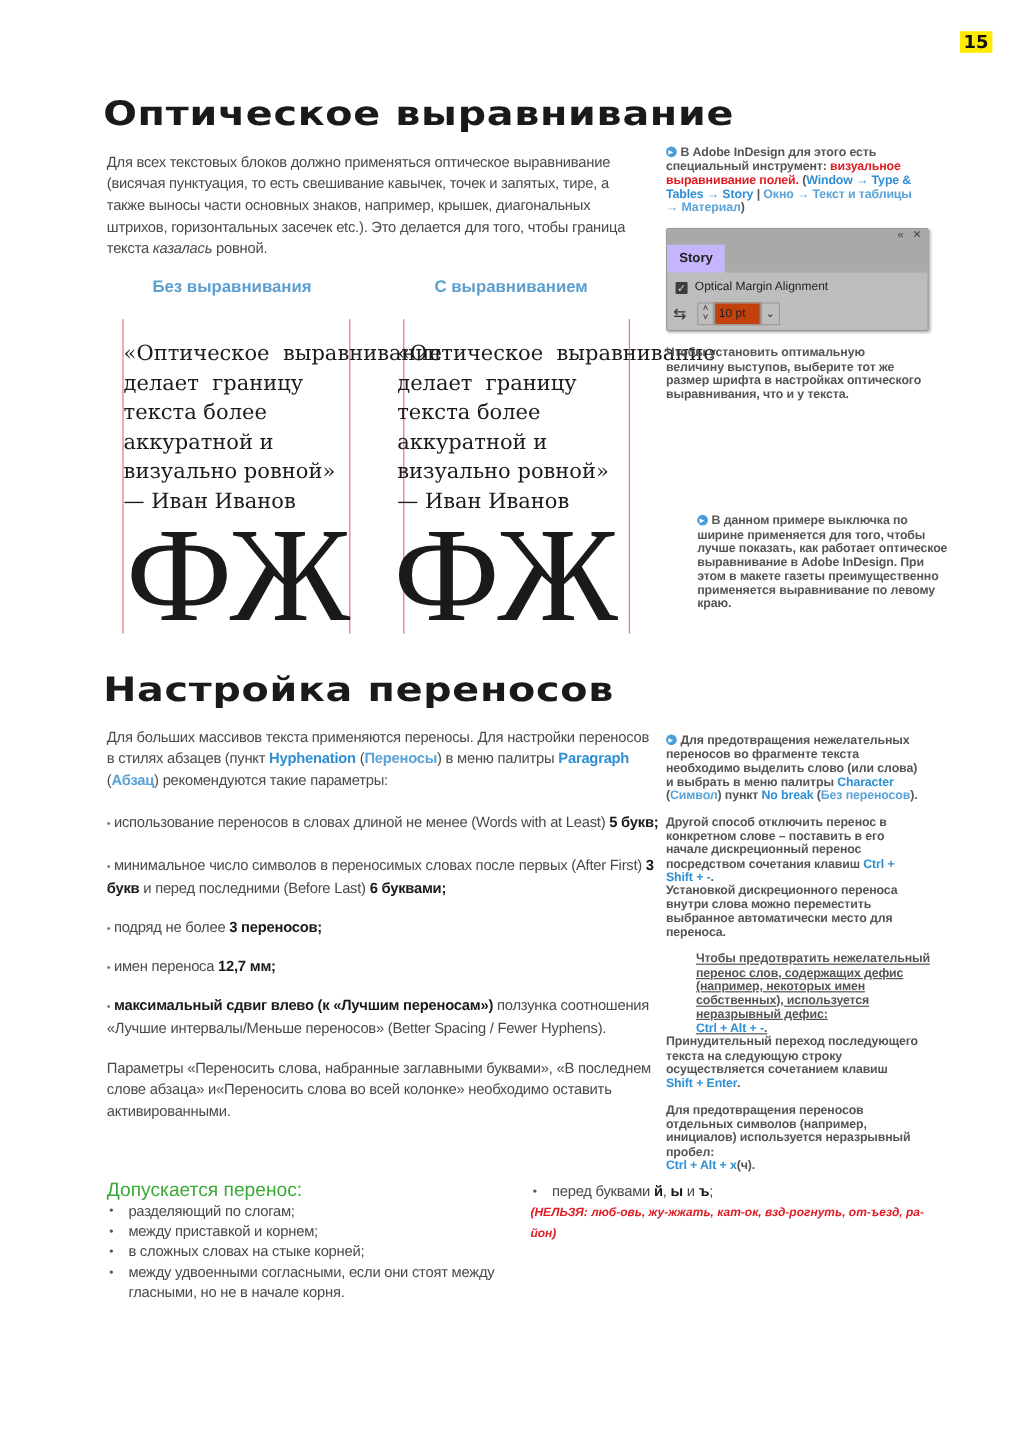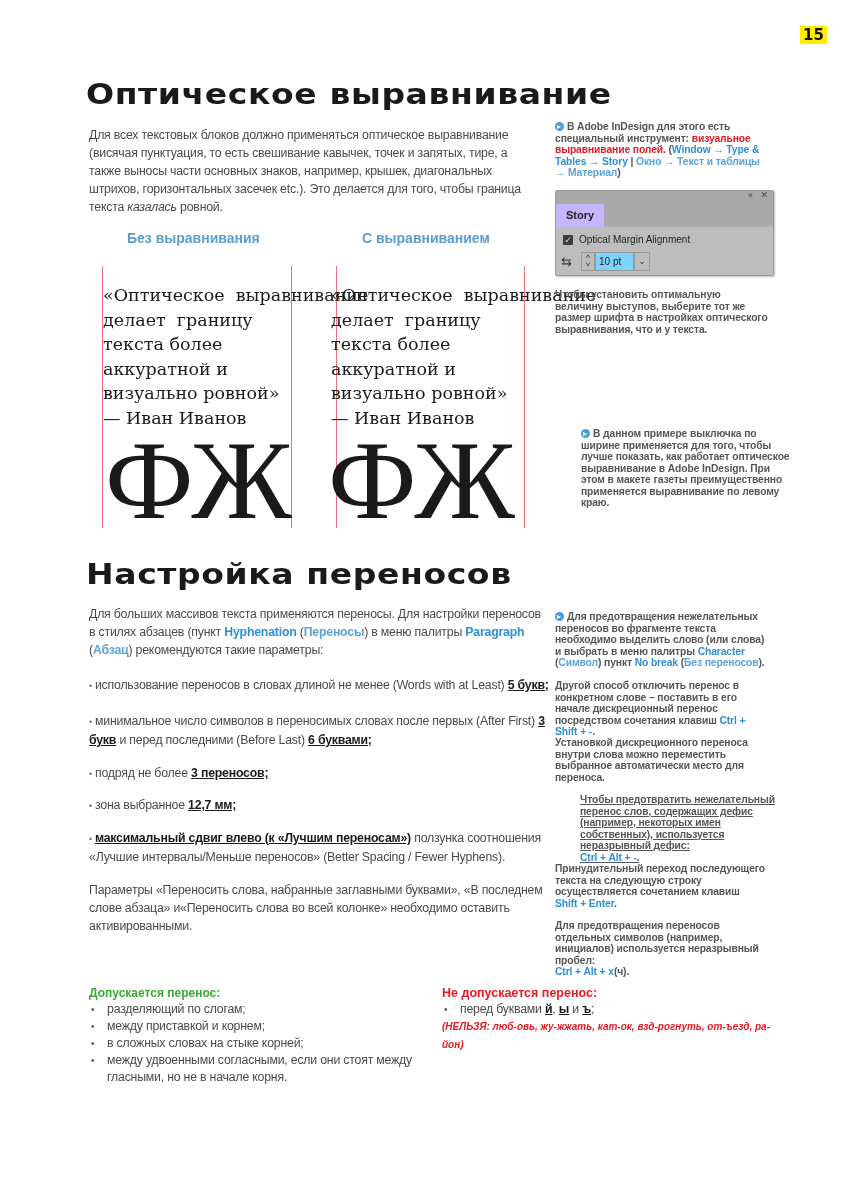--- a/index.html
+++ b/index.html
@@ -21,21 +21,21 @@
   .big { font-family:"Liberation Serif","DejaVu Serif", serif; font-size:112px; line-height:100px; color:#1a1a1a; letter-spacing:-2px; }
   .redline { width:1px; background:#e8737a; }
   .panel { left:555px; top:190px; width:217px; height:84px; background:#bdbdbd; border:1px solid #9a9a9a; border-radius:2px; box-shadow:1px 1px 2px rgba(0,0,0,0.25); }
   .panel-top { height:13px; background:#a9a9a9; position:relative; }
   .panel-tab { position:absolute; left:0; top:13px; width:48px; height:23px; background:#c4b5fd; font-size:11px; color:#222; line-height:23px; text-align:center; font-weight:bold; }
   .panel-tabbar { position:absolute; left:48px; top:13px; right:0; height:22px; background:#a9a9a9; border-bottom:1px solid #b0b0b0; }
   .bul { margin:0; padding:0; list-style:none; }
   .bul li { position:relative; padding-left:18px; }
   .bul li::before { content:"•"; position:absolute; left:2px; top:0; color:#555; font-size:10px; }
   .small-bullet { color:#777; font-size:9px; margin-right:3px; }
-  b.dark { color:#1a1a1a;text-decoration:underline; }
+  b.dark { color:#1a1a1a; }
 </style>
 </head>
 <body>
 
 <div class="abs pagenum">15</div>
 
 <div class="abs h1" style="left:86px;top:78px;">Оптическое выравнивание</div>
 
 <div class="abs body-text" style="left:89px;top:126px;width:450px;">
   <span>Для всех текстовых блоков должно применяться оптическое выравнивание (висячая пунктуация, то есть свешивание кавычек, точек и запятых, тире, а также выносы части основных знаков, например, крышек, диагональных штрихов, горизонтальных засечек etc.). Это делается для того, чтобы граница текста </span><i>казалась</i><span> ровной.</span>
@@ -72,21 +72,21 @@
   </div>
   <div class="panel-tab">Story</div>
   <div class="panel-tabbar"></div>
   <div style="position:absolute;left:7px;top:43px;display:flex;align-items:center;">
     <span style="display:inline-block;width:10px;height:10px;background:#3d3d3d;border-radius:1px;color:#ddd;font-size:9px;line-height:10px;text-align:center;">✓</span>
     <span style="margin-left:6px;font-size:10px;color:#222;">Optical Margin Alignment</span>
   </div>
   <div style="position:absolute;left:5px;top:61px;display:flex;align-items:center;">
     <span style="font-size:13px;color:#333;width:18px;">⇆</span>
     <span style="display:inline-block;width:12px;height:17px;border:1px solid #9a9a9a;font-size:8px;line-height:8px;text-align:center;color:#333;margin-left:2px;">˄<br>˅</span>
-    <span style="display:inline-block;width:34px;height:17px;background:#7dd3fc;border:1px solid #9a9a9a;font-size:10px;line-height:17px;padding-left:3px;color:#222;">10 pt</span>
+    <span style="display:inline-block;width:34px;height:17px;background:#c2410c;border:1px solid #9a9a9a;font-size:10px;line-height:17px;padding-left:3px;color:#222;">10 pt</span>
     <span style="display:inline-block;width:14px;height:17px;border:1px solid #9a9a9a;font-size:9px;line-height:17px;text-align:center;color:#333;">⌄</span>
   </div>
 </div>
 
 <div class="abs side" style="left:555px;top:289px;width:215px;">Чтобы установить оптимальную величину выступов, выберите тот же размер шрифта в настройках оптического выравнивания, что и у текста.</div>
 
 <div class="abs side" style="left:581px;top:428px;width:215px;">
   <span class="dot"></span><span>В данном примере выключка по ширине применяется для того, чтобы лучше показать, как работает оптическое выравнивание в Adobe InDesign. При этом в макете газеты преимущественно применяется выравнивание по левому краю.</span>
 </div>
 
@@ -99,21 +99,21 @@
 <div class="abs body-text" style="left:89px;top:676px;width:460px;">
   <span class="small-bullet">•</span><span>использование переносов в словах длиной не менее (Words with at Least) </span><b class="dark">5 букв;</b>
 </div>
 <div class="abs body-text" style="left:89px;top:712px;width:460px;">
   <span class="small-bullet">•</span><span>минимальное число символов в переносимых словах после первых (After First) </span><b class="dark">3 букв</b><span> и перед последними (Before Last) </span><b class="dark">6 буквами;</b>
 </div>
 <div class="abs body-text" style="left:89px;top:764px;width:460px;">
   <span class="small-bullet">•</span><span>подряд не более </span><b class="dark">3 переносов;</b>
 </div>
 <div class="abs body-text" style="left:89px;top:796px;width:460px;">
-  <span class="small-bullet">•</span><span>зона выбранное </span><b class="dark">12,7 мм;</b>
+  <span class="small-bullet">•</span><span>имен переноса </span><b class="dark">12,7 мм;</b>
 </div>
 <div class="abs body-text" style="left:89px;top:829px;width:460px;">
   <span class="small-bullet">•</span><b class="dark">максимальный сдвиг влево (к «Лучшим переносам»)</b><span> ползунка соотношения «Лучшие интервалы/Меньше переносов» (Better Spacing / Fewer Hyphens).</span>
 </div>
 
 <div class="abs body-text" style="left:89px;top:881px;width:460px;">Параметры «Переносить слова, набранные заглавными буквами», «В последнем слове абзаца» и«Переносить слова во всей колонке» необходимо оставить активированными.</div>
 
 <div class="abs side" style="left:555px;top:611px;width:215px;">
   <span class="dot"></span><span>Для предотвращения нежелательных переносов во фрагменте текста необходимо выделить слово (или слова) и выбрать в меню палитры </span><span class="blue">Character</span><br>(<span class="lblue">Символ</span>)<span> пункт </span><span class="blue">No break</span> (<span class="lblue">Без переносов</span>).
 </div>
@@ -125,28 +125,27 @@
   <span>Чтобы предотвратить нежелательный перенос слов, содержащих дефис (например, некоторых имен собственных), используется неразрывный дефис: </span><br><span class="blue">Ctrl + Alt + -</span>.
 </div>
 <div class="abs side" style="left:555px;top:863px;width:215px;">
   <span>Принудительный переход последующего текста на следующую строку осуществляется сочетанием клавиш </span><br><span class="blue">Shift + Enter</span>.
 </div>
 <div class="abs side" style="left:555px;top:920px;width:215px;">
   <span>Для предотвращения переносов отдельных символов (например, инициалов) используется неразрывный пробел: </span><br><span class="blue">Ctrl + Alt + x</span><span>(ч).</span>
 </div>
 
 <div class="abs" style="left:89px;top:985px;width:330px;">
-  <div class="green" style="font-weight:bold;font-size:12px;line-height:16px;">Допускается перенос:</div>
+  <div class="green" style="font-weight:normal;font-size:16px;line-height:16px;">Допускается перенос:</div>
   <ul class="bul body-text" style="line-height:17px;">
     <li>разделяющий по слогам;</li>
     <li>между приставкой и корнем;</li>
     <li>в сложных словах на стыке корней;</li>
     <li>между удвоенными согласными, если они стоят между гласными, но не в начале корня.</li>
   </ul>
 </div>
 
 <div class="abs" style="left:442px;top:985px;width:330px;">
-  <div class="red" style="font-weight:bold;font-size:12.5px;line-height:16px;">Не допускается перенос:</div>
   <ul class="bul body-text" style="line-height:17px;">
     <li><span>перед буквами </span><b class="dark">й</b><span>, </span><b class="dark">ы</b><span> и </span><b class="dark">ъ</b><span>;</span></li>
   </ul>
   <div class="red" style="font-weight:bold;font-style:italic;font-size:10px;line-height:18px;">(НЕЛЬЗЯ: люб-овь, жу-жжать, кат-ок, взд-рогнуть, от-ъезд, ра-йон)</div>
 </div>
 
 </body></html>

